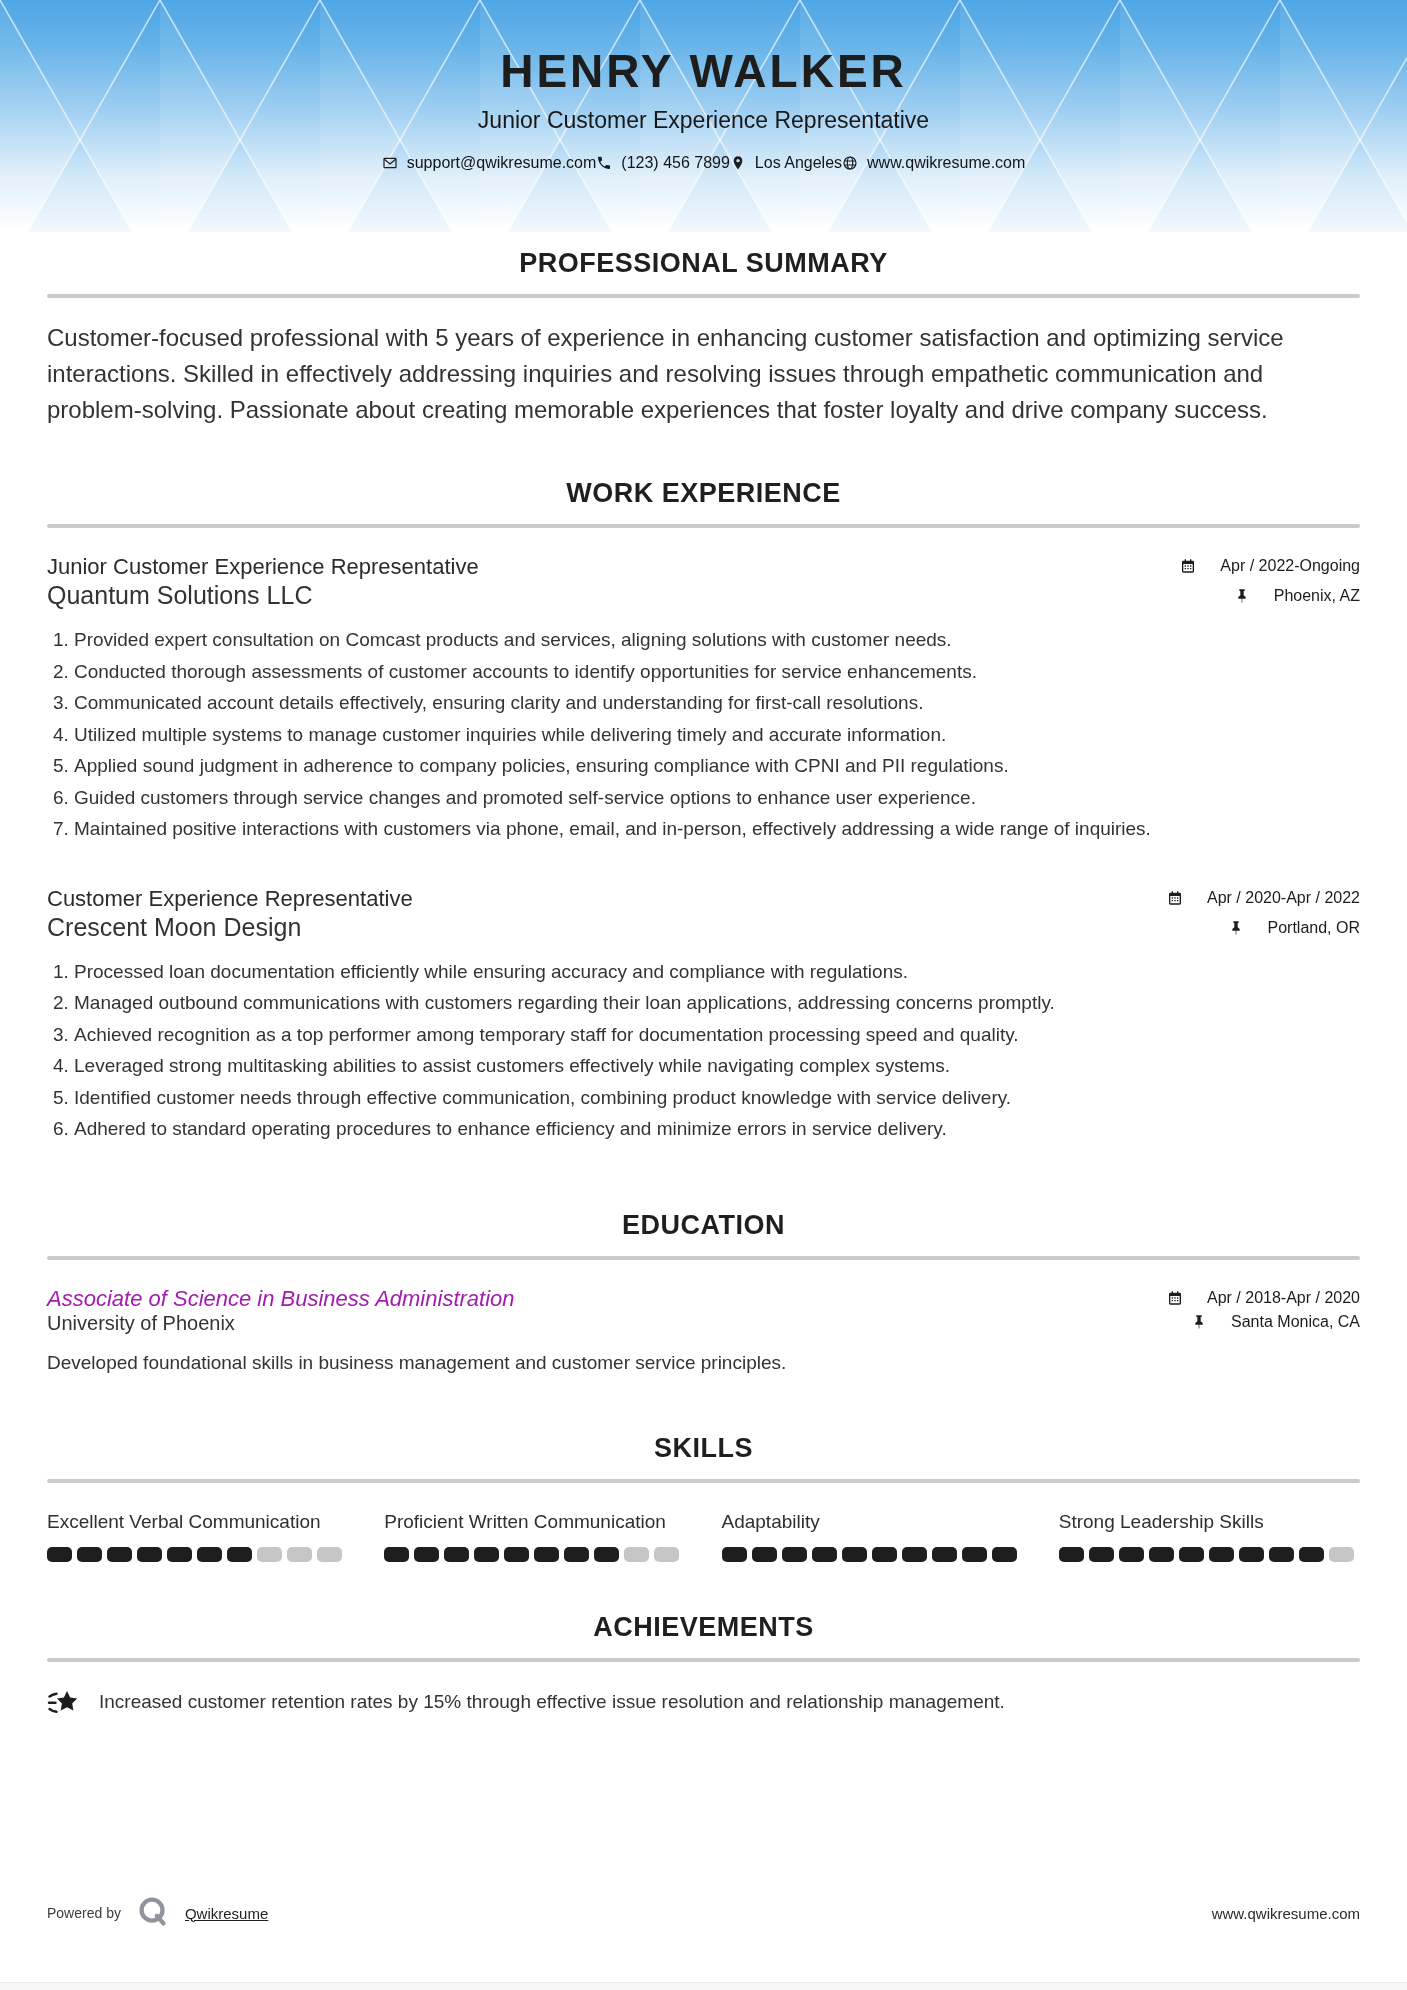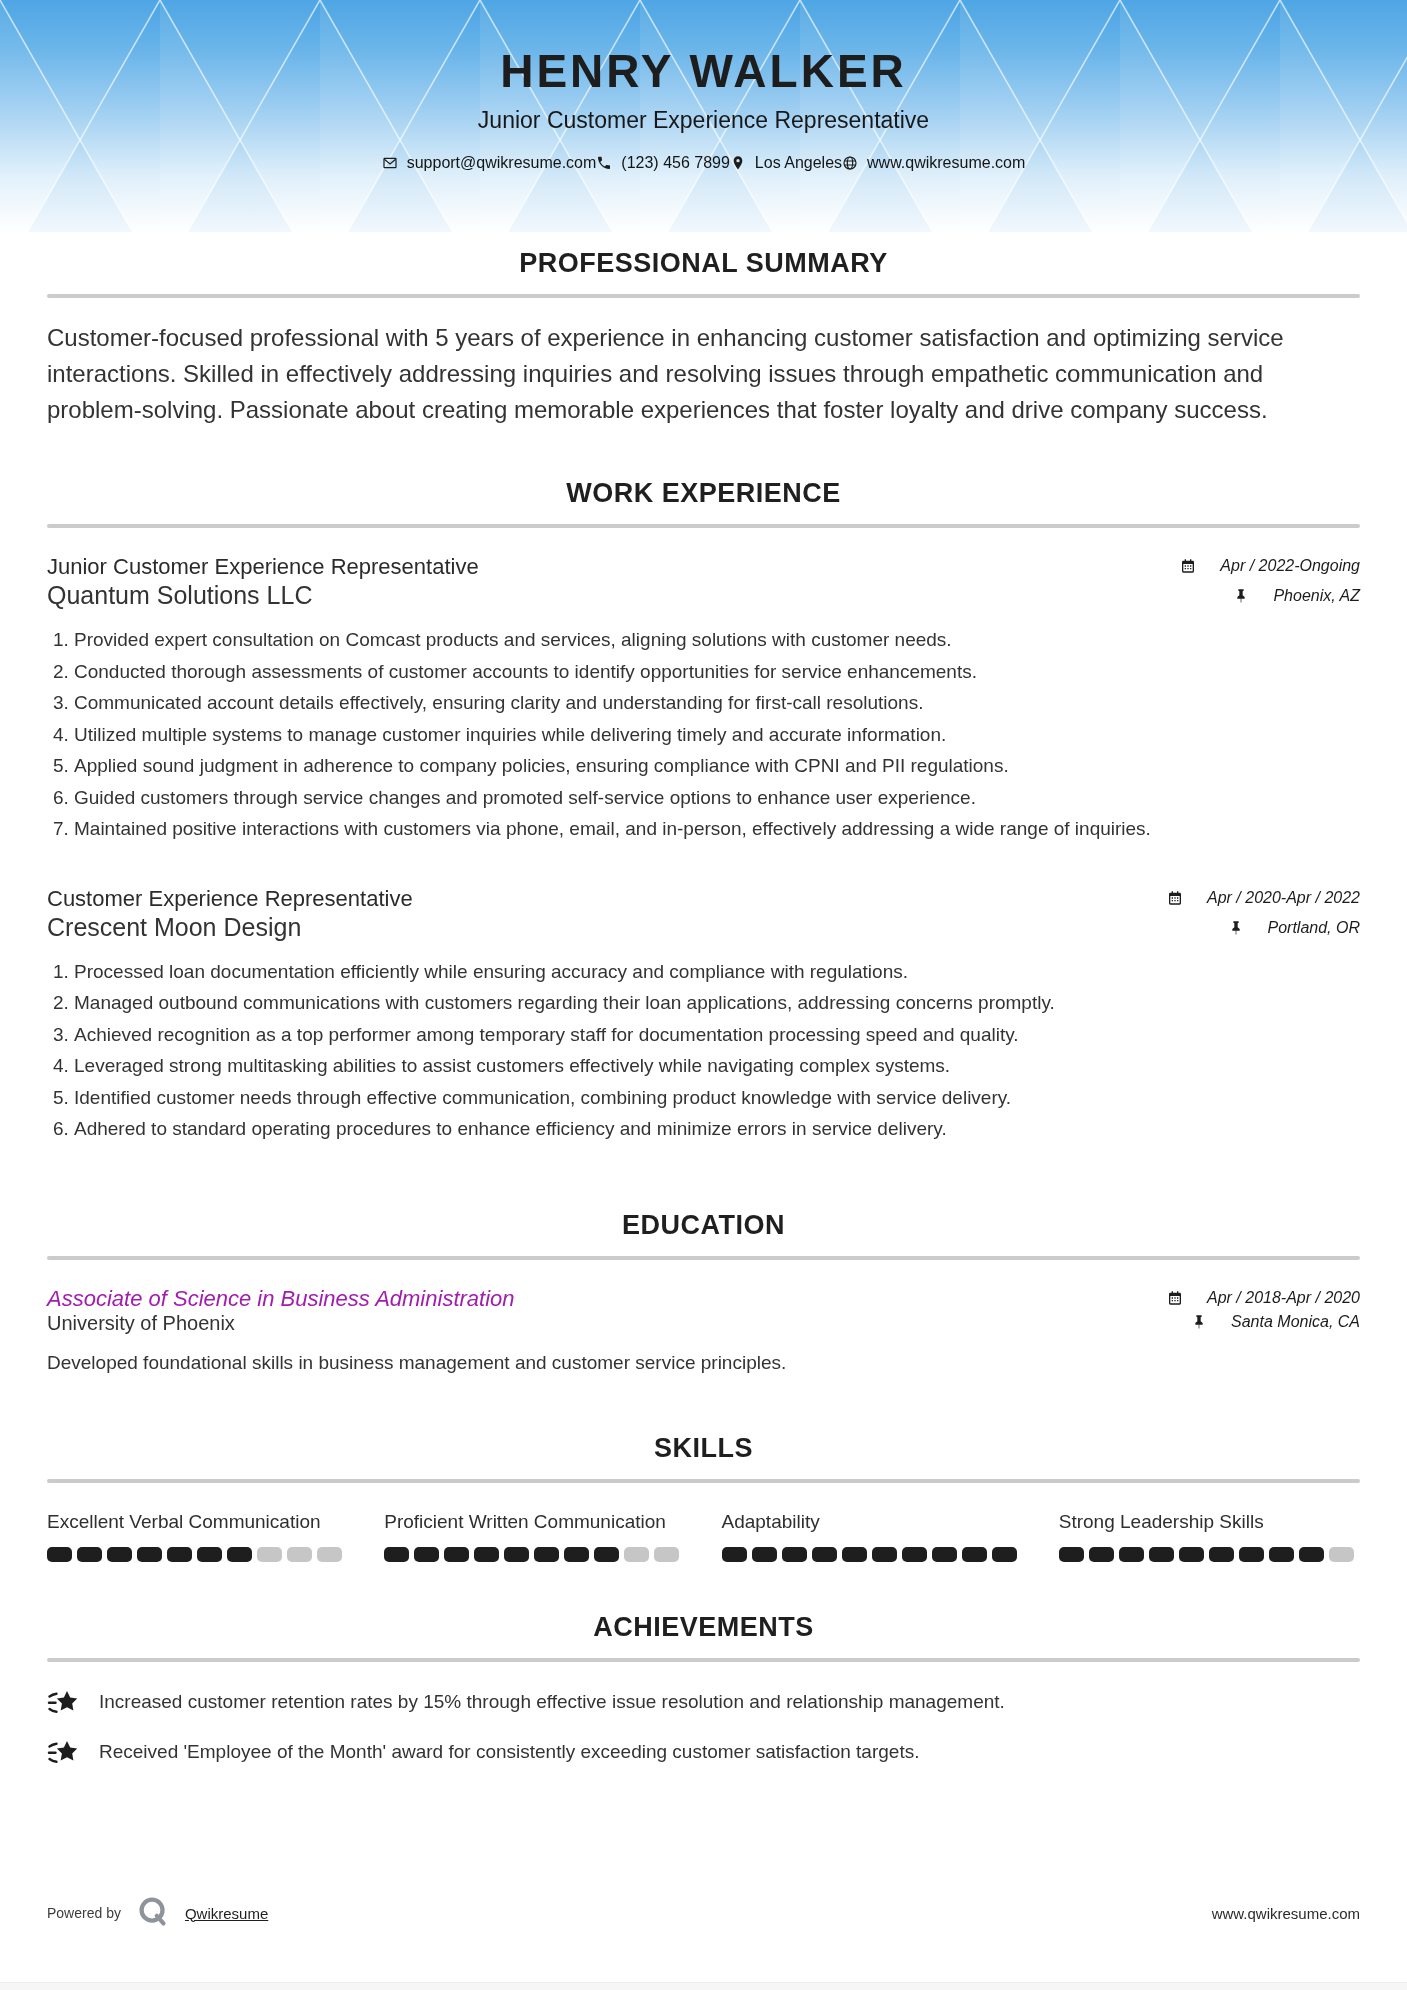--- a/index.html
+++ b/index.html
@@ -47,21 +47,21 @@
     font-size: 24px; line-height: 1.5; color: #333;
     margin: 22px 0 0 0;
   }
 
   .section-work { margin-top: 50px; }
   .job { margin-top: 26px; }
   .job + .job { margin-top: 42px; }
   .row-split { display: flex; justify-content: space-between; align-items: baseline; }
   .job-title { font-size: 22px; color: #2b2b2b; }
   .job-company { font-size: 25px; color: #333; margin-top: 1px; }
-  .meta { display: flex; align-items: center; gap: 24px; font-size: 16px; color: #1c1c1c; white-space: nowrap; font-style: italic; }
+  .meta { display: flex; align-items: center; gap: 24px; font-size: 16px; color: #1c1c1c; white-space: nowrap; }
   .meta svg { width: 16px; height: 16px; display: block; }
   .job-bullets, .edu-desc { font-size: 19px; line-height: 1.5; color: #333; }
   .job-bullets { margin: 16px 0 0 0; padding-left: 27px; }
   .job-bullets li { margin-bottom: 3px; }
 
   .section-education { margin-top: 66px; }
   .edu { margin-top: 26px; }
   .edu-degree { font-size: 22px; color: #a21caf; font-style: italic; }
   .edu-school { font-size: 20px; color: #333; }
   .edu-desc { margin: 14px 0 0 0; }
@@ -350,33 +350,20 @@
           <path d="M2.5 7.5c2.2-1.6 4.4-2.4 7-2.8"></path>
           <path d="M2 13.8h6.5"></path>
           <path d="M2.5 20c2.2 1.6 4.4 2.4 7 2.8"></path>
         </g>
         <path fill="#1d1d1d" d="M20 2l3.2 6.6 7 1-5 5 1.2 7L20 18.3l-6.3 3.3 1.2-7-5-5 7-1z"></path>
       </svg>
     </span>
     <span class="ach-text">Increased customer retention rates by 15% through effective issue resolution and relationship management.</span>
   </div>
 
-  <div class="ach-item">
-    <span>
-      <svg viewBox="0 0 32 28">
-        <g stroke="#1d1d1d" stroke-width="2.4" stroke-linecap="round" fill="none">
-          <path d="M2.5 7.5c2.2-1.6 4.4-2.4 7-2.8"></path>
-          <path d="M2 13.8h6.5"></path>
-          <path d="M2.5 20c2.2 1.6 4.4 2.4 7 2.8"></path>
-        </g>
-        <path fill="#1d1d1d" d="M20 2l3.2 6.6 7 1-5 5 1.2 7L20 18.3l-6.3 3.3 1.2-7-5-5 7-1z"></path>
-      </svg>
-    </span>
-    <span class="ach-text">Received 'Employee of the Month' award for consistently exceeding customer satisfaction targets.</span>
-  </div>
 
 </div>
   </section>
 
 </main>
 
 <footer class="footer">
   <div class="powered">
     <span class="powered-label">Powered by</span>
     <span class="q-logo">

